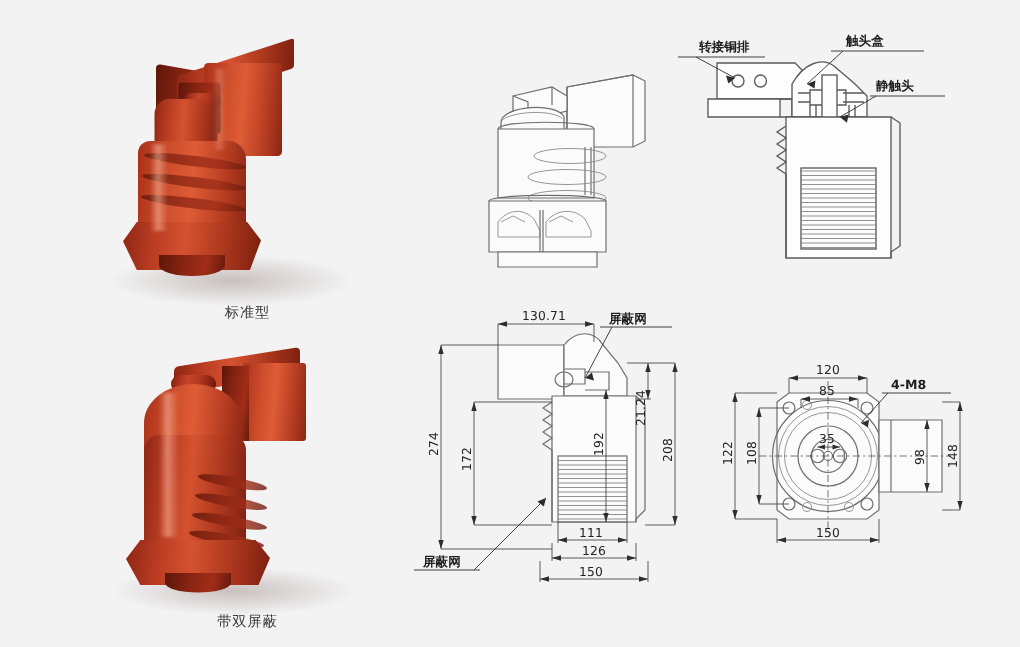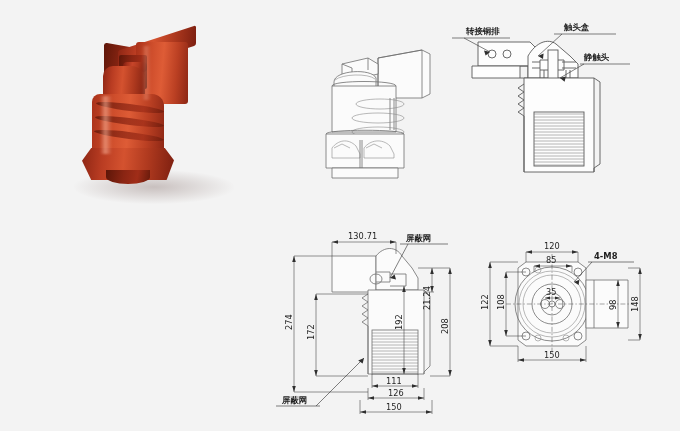--- a/index.html
+++ b/index.html
@@ -110,22 +110,47 @@
     <div class="sh-dark" style="left:25px; top:88px; width:69px; height:7px; border-radius:50%; transform:skewY(7deg); opacity:.75;"></div>
     <div class="sh-dark" style="left:24px; top:102px; width:70px; height:7px; border-radius:50%; transform:skewY(7deg); opacity:.75;"></div>
 
     <div class="sh-mid" style="left:12px; top:118px; width:92px; height:32px; border-radius:8px;
                 clip-path: polygon(10% 0, 90% 0, 100% 38%, 92% 100%, 10% 100%, 0 40%);"></div>
     <div class="sh-dark" style="left:36px; top:140px; width:44px; height:14px; border-radius:0 0 50% 50%;"></div>
 
     <div class="gloss" style="left:30px; top:66px; width:12px; height:58px;"></div>
     <div class="gloss" style="left:72px; top:16px; width:9px; height:54px; opacity:.55;"></div>
 
-  </div>
-
+    <div class="caption" style="left:0; top:172px; width:190px;">标准型</div>
+  </div>
+
+  <div class="photo" style="left:70px; top:232px; width:190px; height:180px;">
+    <div class="shadowblob" style="left:6px; top:146px; width:160px; height:32px;"></div>
+
+    <div class="sh-mid" style="left:46px; top:6px; width:84px; height:18px; border-radius:3px; transform:skewY(-9deg);"></div>
+    <div class="sh-light" style="left:92px; top:10px; width:42px; height:52px; border-radius:2px;"></div>
+    <div class="sh-dark" style="left:78px; top:12px; width:18px; height:50px;"></div>
+    <div class="sh-base" style="left:44px; top:18px; width:30px; height:12px; border-radius:6px;"></div>
+
+    <div class="sh-light" style="left:26px; top:24px; width:66px; height:52px; border-radius:50% 50% 14% 14%;"></div>
+    <div class="sh-mid" style="left:26px; top:58px; width:68px; height:82px; border-radius:10px 10px 6px 6px;"></div>
+
+    <div class="sh-dark" style="left:62px; top:86px; width:46px; height:7px; border-radius:50%; transform:skewY(10deg); opacity:.8;"></div>
+    <div class="sh-dark" style="left:60px; top:99px; width:48px; height:7px; border-radius:50%; transform:skewY(10deg); opacity:.8;"></div>
+    <div class="sh-dark" style="left:58px; top:112px; width:50px; height:7px; border-radius:50%; transform:skewY(10deg); opacity:.8;"></div>
+    <div class="sh-dark" style="left:56px; top:124px; width:50px; height:7px; border-radius:50%; transform:skewY(10deg); opacity:.8;"></div>
+
+    <div class="sh-mid" style="left:14px; top:128px; width:96px; height:30px; border-radius:7px;
+                clip-path: polygon(10% 0, 90% 0, 100% 40%, 92% 100%, 10% 100%, 0 42%);"></div>
+    <div class="sh-dark" style="left:40px; top:150px; width:44px; height:13px; border-radius:0 0 50% 50%;"></div>
+
+    <div class="gloss" style="left:36px; top:30px; width:13px; height:96px;"></div>
+
+    <div class="caption" style="left:0; top:176px; width:190px;">带双屏蔽</div>
+  </div>
 
   <div class="panel" style="left:312px; top:36px; width:160px; height:160px;">
     <svg width="160" height="160" viewBox="0 0 160 160">
       <g>
 
         <path class="fillw" d="M66 22 L110 14 L118 18 L118 58 L110 62 L66 62 Z"></path>
         <path class="ln" d="M66 22 L110 14 M110 14 L110 62 M66 22 L66 62"></path>
         <path class="fillw" d="M30 28 L56 22 L66 28 L66 38 L40 44 L30 38 Z"></path>
         <path class="ln" d="M56 22 L56 34 M40 44 L40 32 L30 28"></path>
 
@@ -200,21 +225,21 @@
         <text class="cntxt" x="120" y="18">触头盒</text>
 
         <path class="lead" d="M136 52 L186 52"></path>
         <path class="lead" d="M140 52 L116 66"></path>
         <path class="arrH" d="M116 66 l5.8 -1.6 l-1.2 5.4 z"></path>
         <text class="cntxt" x="140" y="48">静触头</text>
       </g>
     </svg>
   </div>
 
-  <div class="panel" style="left:272px; top:234px; width:200px; height:192px;">
+  <div class="panel" style="left:272px; top:208px; width:200px; height:192px;">
     <svg width="200" height="192" viewBox="0 0 200 192">
 
       <g>
         <path class="fillw" d="M60 22 L104 22 L104 58 L60 58 Z"></path>
         <path class="ln" d="M104 26 L112 26 L116 30"></path>
         <path class="fillw" d="M104 22 C112 12, 124 12, 130 22 L140 34 L146 44 L146 56 L104 56 Z"></path>
         <path class="ln" d="M104 38 L118 38 L118 48 L104 48"></path>
         <ellipse class="ln nofill" cx="104" cy="45" rx="6" ry="5"></ellipse>
         <path class="ln" d="M118 40 L134 40 L134 52 L118 52"></path>
         <path class="fillw" d="M96 56 L96 140 L152 140 L152 56 Z"></path>

